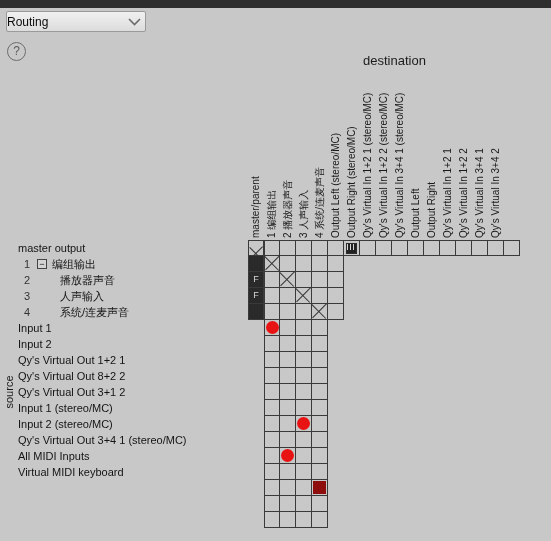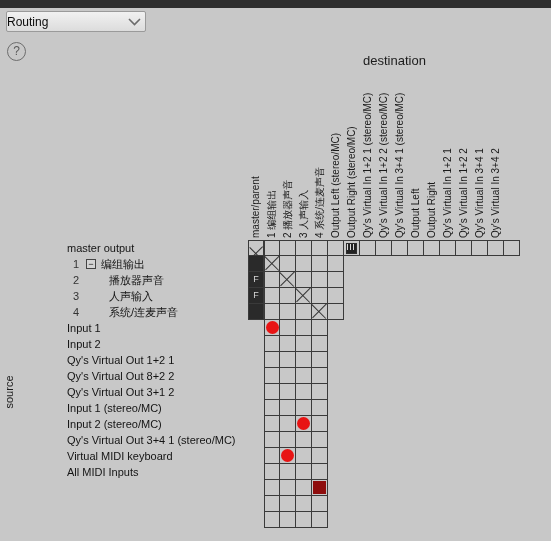--- a/index.html
+++ b/index.html
@@ -49,21 +49,21 @@
     position:absolute;bottom:2px;
     width:16px;height:235px;
   }
   .colhead span{
     position:absolute;bottom:0;left:0;
     transform-origin:left bottom;transform:rotate(-90deg);
     white-space:nowrap;font-size:10px;line-height:16px;color:#1a1a1a;
   }
 
   
-  #rowlabels{position:absolute;left:15px;top:240px;width:264px;padding-left:34px;}
+  #rowlabels{position:absolute;left:0;top:240px;width:264px;}
   .rowlabel{
     height:16px;line-height:16px;font-size:11px;color:#141414;
     white-space:nowrap;position:relative;
   }
   .rowlabel .num{position:absolute;left:18px;width:12px;text-align:right;color:#333;}
   .rowlabel .expander{
     position:absolute;left:37px;top:3px;width:10px;height:10px;
     border:1px solid #444;background:#d4d4d4;box-sizing:border-box;
     font-size:9px;line-height:8px;text-align:center;color:#111;
   }
@@ -236,24 +236,24 @@
     <div class="rowlabel lvl0">
       <span class="txt">Input 1 (stereo/MC)</span>
     </div>
     <div class="rowlabel lvl0">
       <span class="txt">Input 2 (stereo/MC)</span>
     </div>
     <div class="rowlabel lvl0">
       <span class="txt">Qy's Virtual Out 3+4 1 (stereo/MC)</span>
     </div>
     <div class="rowlabel lvl0">
+      <span class="txt">All MIDI Inputs</span>
+    </div>
+    <div class="rowlabel lvl0">
       <span class="txt">Virtual MIDI keyboard</span>
-    </div>
-    <div class="rowlabel lvl0">
-      <span class="txt">All MIDI Inputs</span>
     </div>
   </div>
 <div id="statecol">
     <div class="statecell x"></div>
     <div class="statecell dark"></div>
     <div class="statecell f">F</div>
     <div class="statecell f">F</div>
     <div class="statecell dark"></div>
     <div style="height: 16px; width: 16px;"></div>
     <div style="height: 16px; width: 16px;"></div>

